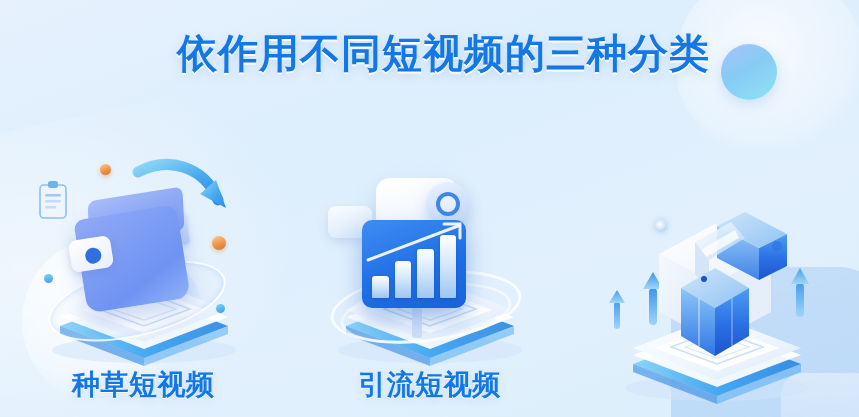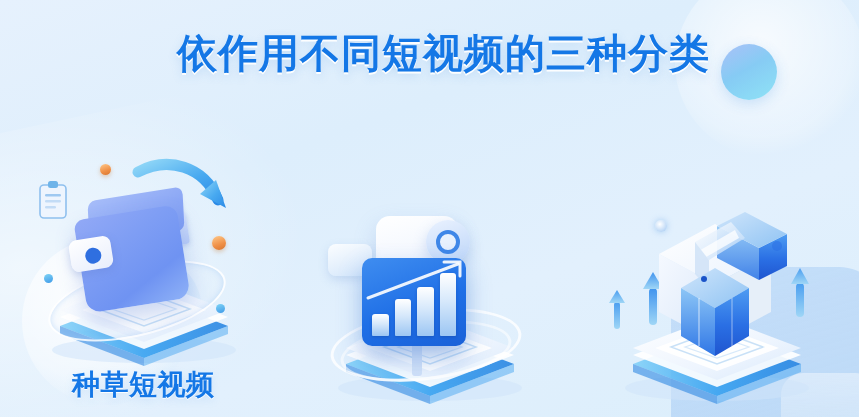--- a/index.html
+++ b/index.html
@@ -462,20 +462,21 @@
             <div class="bar" style="height:56%"></div>
             <div class="bar" style="height:74%"></div>
             <div class="bar" style="height:96%"></div>
           </div>
           <svg class="chart-trend" viewBox="0 0 104 88">
             <path d="M6 40 L96 6" stroke="#ffffff" stroke-width="3" fill="none" stroke-linecap="round" opacity=".9"></path>
             <path d="M82 4 L98 4 L98 18" stroke="#ffffff" stroke-width="3" fill="none" stroke-linecap="round" opacity=".9"></path>
           </svg>
         </div>
       </div>
+      <div class="caption">引流短视频</div>
     </div>
 
     <div class="column">
       <div class="art">
 
         <div class="pedestal">
           <svg width="196" height="84" viewBox="0 0 196 84">
             <defs>
               <linearGradient id="pedTop3" x1="0" y1="0" x2="1" y2="1">
                 <stop offset="0%" stop-color="#ffffff"></stop>

